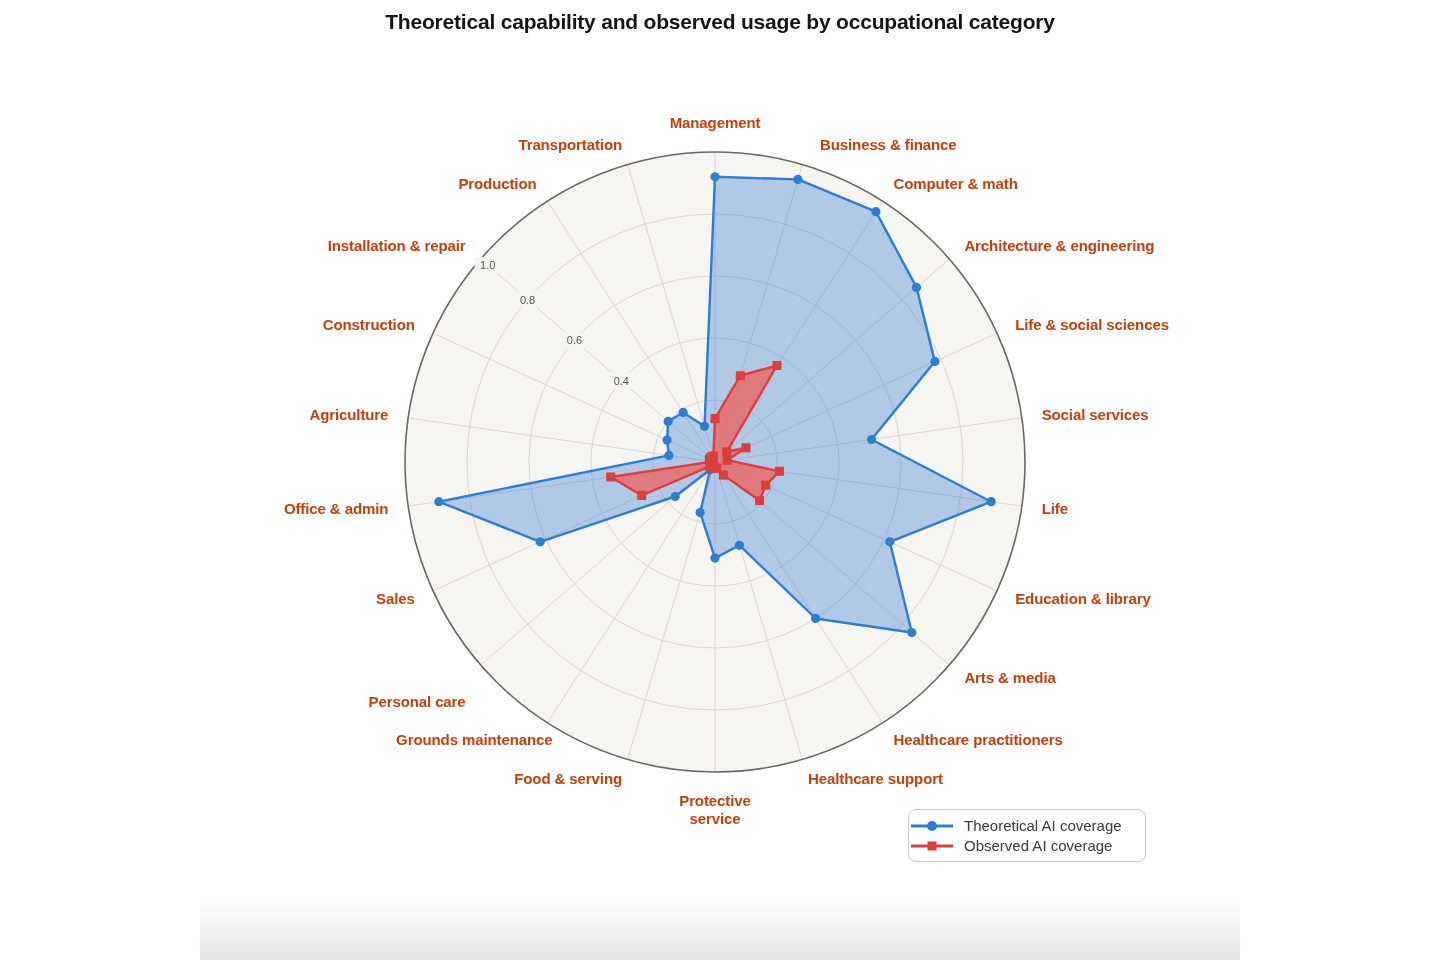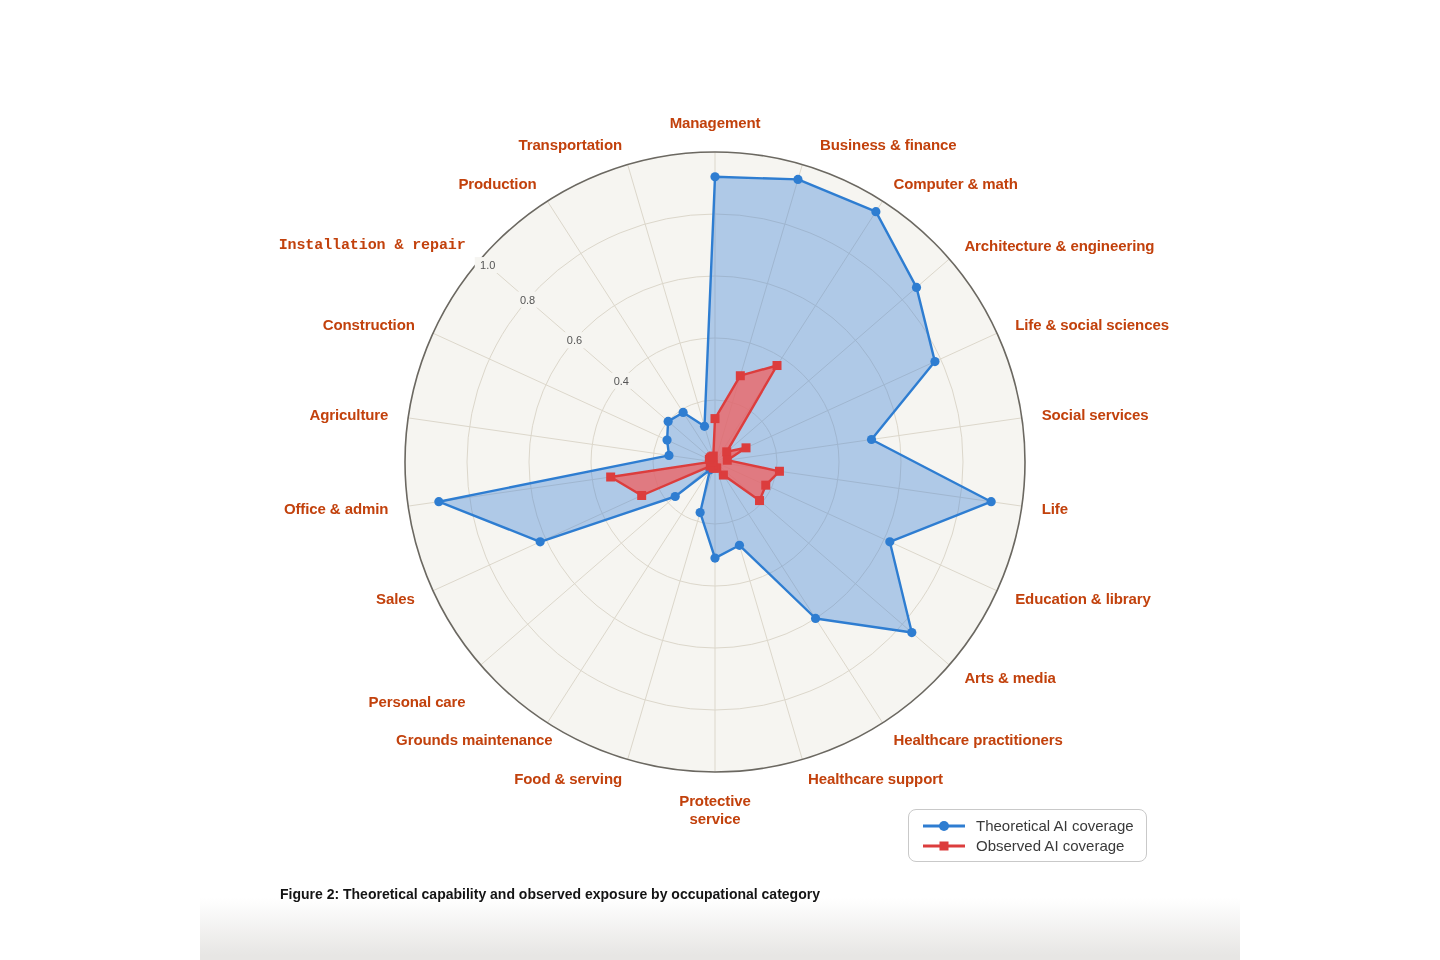--- a/index.html
+++ b/index.html
@@ -5,34 +5,35 @@
   html,body{margin:0;padding:0;background:#ffffff;}
   body{font-family:"Liberation Sans",sans-serif;}
   .page{position:relative;width:1440px;height:960px;background:#ffffff;overflow:hidden;}
   .chart-title{position:absolute;left:0;right:0;top:10px;text-align:center;
     font-size:21px;font-weight:700;color:#151515;letter-spacing:-0.2px;}
   #radar{position:absolute;left:0;top:0;}
   #labels{position:absolute;left:0;top:0;width:100%;height:100%;pointer-events:none;}
   .cat-label{position:absolute;font-size:15px;font-weight:700;color:#c2410c;
     white-space:pre-line;line-height:18px;letter-spacing:-0.1px;}
   .legend{position:absolute;left:908px;top:809px;min-width:238px;background:#ffffff;
-    border:1.5px solid #c9c9c9;border-radius:8px;padding:7px 12px;box-sizing:border-box;
+    border:1.5px solid #c9c9c9;border-radius:8px;padding:7px 0;box-sizing:border-box;
     display:flex;flex-direction:column;gap:3px;}
   .legend-row{display:flex;align-items:center;gap:9px;white-space:nowrap;}
   .legend-label{font-size:15px;color:#3a3a3a;}
   .bottom-band{position:absolute;left:200px;width:1040px;top:898px;height:62px;
     background:linear-gradient(to bottom,rgba(231,230,228,0) 0%,#e7e6e4 92%);}
   .caption{position:absolute;left:280px;top:886px;width:580px;}
   .caption-heading{font-size:14px;font-weight:700;color:#141414;margin:0 0 5px 0;}
   .caption-body{font-size:14px;color:#3f3f3f;line-height:21px;margin:0;}
 </style>
 </head>
 <body>
 
 <div class="page">
+  <div class="chart-title">Theoretical capability and observed usage by occupational category</div>
 
   <svg id="radar" width="1440" height="960">
       <circle cx="715" cy="462" r="310" fill="#f6f5f1"></circle>
       <circle cx="715" cy="462" r="62" fill="none" stroke="#dcd7cb" stroke-width="1"></circle>
       <circle cx="715" cy="462" r="124" fill="none" stroke="#dcd7cb" stroke-width="1"></circle>
       <circle cx="715" cy="462" r="186" fill="none" stroke="#dcd7cb" stroke-width="1"></circle>
       <circle cx="715" cy="462" r="248" fill="none" stroke="#dcd7cb" stroke-width="1"></circle>
       <line x1="715" y1="462" x2="715" y2="152" stroke="#dcd7cb" stroke-width="1"></line>
       <line x1="715" y1="462" x2="802.3370926208432" y2="164.5571781795058" stroke="#dcd7cb" stroke-width="1"></line>
       <line x1="715" y1="462" x2="882.5986534112353" y2="201.21140482233386" stroke="#dcd7cb" stroke-width="1"></line>
@@ -126,21 +127,21 @@
       <div class="cat-label" style="left: 807.972px; top: 778.633px; transform: translate(0px, -50%); text-align: left;">Healthcare support</div>
       <div class="cat-label" style="left: 715px; top: 792px; transform: translate(-50%, 0px); text-align: center;">Protective
 service</div>
       <div class="cat-label" style="left: 622.028px; top: 778.633px; transform: translate(-100%, -50%); text-align: right;">Food &amp; serving</div>
       <div class="cat-label" style="left: 536.589px; top: 739.614px; transform: translate(-100%, -50%); text-align: right; margin-left: 16px;">Grounds maintenance</div>
       <div class="cat-label" style="left: 465.603px; top: 678.104px; transform: translate(-100%, -50%); text-align: right; margin-top: 24px;">Personal care</div>
       <div class="cat-label" style="left: 414.821px; top: 599.087px; transform: translate(-100%, -50%); text-align: right;">Sales</div>
       <div class="cat-label" style="left: 388.359px; top: 508.964px; transform: translate(-100%, -50%); text-align: right;">Office &amp; admin</div>
       <div class="cat-label" style="left: 388.359px; top: 415.036px; transform: translate(-100%, -50%); text-align: right;">Agriculture</div>
       <div class="cat-label" style="left: 414.821px; top: 324.913px; transform: translate(-100%, -50%); text-align: right;">Construction</div>
-      <div class="cat-label" style="left: 465.603px; top: 245.896px; transform: translate(-100%, -50%); text-align: right; font-family: Liberation Mono, monospace;">Installation &amp; repair</div>
+      <div class="cat-label" style="left: 465.603px; top: 245.896px; transform: translate(-100%, -50%); text-align: right;">Installation &amp; repair</div>
       <div class="cat-label" style="left: 536.589px; top: 184.386px; transform: translate(-100%, -50%); text-align: right;">Production</div>
       <div class="cat-label" style="left: 622.028px; top: 145.367px; transform: translate(-100%, -50%); text-align: right;">Transportation</div>
     </div>
 
   <div class="bottom-band"></div>
 
   <div class="legend" id="legend">
       <div class="legend-row">
         <svg width="46" height="16">
           <line x1="2" y1="8" x2="44" y2="8" stroke="#2e7dd1" stroke-width="3"></line>
@@ -151,15 +152,14 @@
       <div class="legend-row">
         <svg width="46" height="16">
           <line x1="2" y1="8" x2="44" y2="8" stroke="#dc3d3d" stroke-width="3"></line>
           <rect x="18.5" y="3.5" width="9" height="9" fill="#dc3d3d"></rect>
         </svg>
         <span class="legend-label">Observed AI coverage</span>
       </div>
     </div>
 
   <div class="caption">
-    <p class="caption-heading">Figure 2: Theoretical capability and observed exposure by occupational category</p>
   </div>
 </div>
 
 </body></html>

